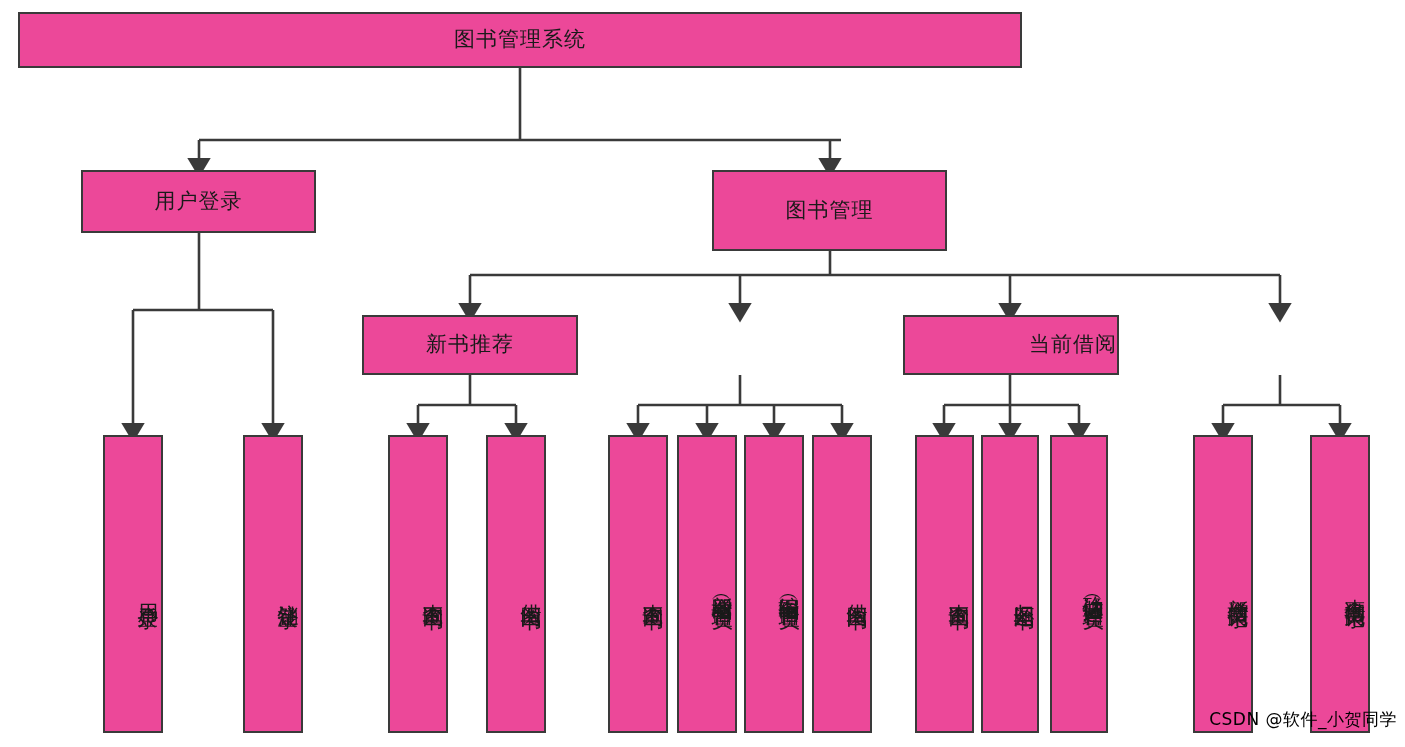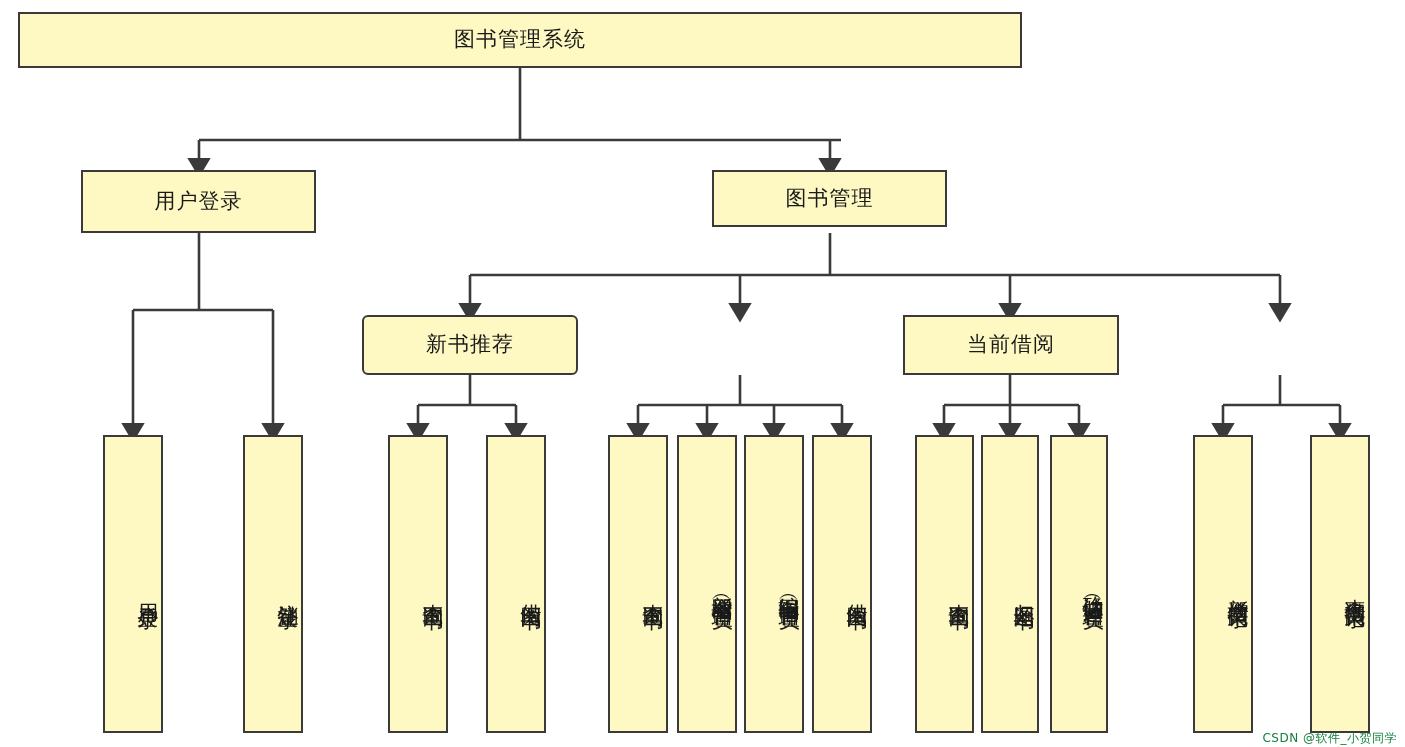--- a/index.html
+++ b/index.html
@@ -22,21 +22,21 @@
     position: absolute;
     left: 0;
     top: 0;
     width: 1405px;
     height: 747px;
     pointer-events: none;
   }
   .node {
     position: absolute;
     box-sizing: border-box;
-    background: #fef9c3;
+    background: #ec4899;
     border: 2px solid #3a3a3a;
     display: flex;
     align-items: center;
     justify-content: center;
     color: #1a1a1a;
   }
   .node-h {
     font-size: 21px;
     letter-spacing: 1px;
     line-height: 1.2;
@@ -55,23 +55,23 @@
   }
   .node-v.tall-text {
     padding-top: 8px;
   }
   .node-label {
     display: block;
   }
   #watermark {
     position: absolute;
     right: 8px;
-    bottom: 0;
-    font-size: 12px;
-    color: #15803d;
+    bottom: 16px;
+    font-size: 17px;
+    color: #000000;
     white-space: nowrap;
     letter-spacing: 0.5px;
   }
 </style>
 </head>
 <body>
 
 <div id="diagram-root">
 
   <svg id="edges-layer" width="1405" height="747" viewBox="0 0 1405 747" xmlns="http://www.w3.org/2000/svg">
@@ -124,28 +124,28 @@
     </g>
   </svg>
 
   <div class="node node-h" style="left:18px; top:12px; width:1004px; height:56px;">
     <span class="node-label">图书管理系统</span>
   </div>
 
   <div class="node node-h" style="left:81px; top:170px; width:235px; height:63px;">
     <span class="node-label">用户登录</span>
   </div>
-  <div class="node node-h" style="left:712px; top:170px; width:235px; height:57px;">
+  <div class="node node-h" style="left:712px; top:170px; width:235px; height:81px;">
     <span class="node-label">图书管理</span>
   </div>
 
-  <div class="node node-h" style="left:362px; top:315px; width:216px; height:60px;border-radius:6px;">
+  <div class="node node-h" style="left:362px; top:315px; width:216px; height:60px;">
     <span class="node-label">新书推荐</span>
   </div>
-  <div class="node node-h" style="left:903px; top:315px; width:216px; height:60px;">
+  <div class="node node-h" style="left:903px; top:315px; width:216px; height:60px;justify-content:flex-end;">
     <span class="node-label">当前借阅</span>
   </div>
 
   <div class="node node-v" style="left:103px; top:435px; width:60px; height:298px;">
     <span class="node-label">用户登录</span>
   </div>
   <div class="node node-v" style="left:243px; top:435px; width:60px; height:298px;">
     <span class="node-label">注销登录</span>
   </div>
 

